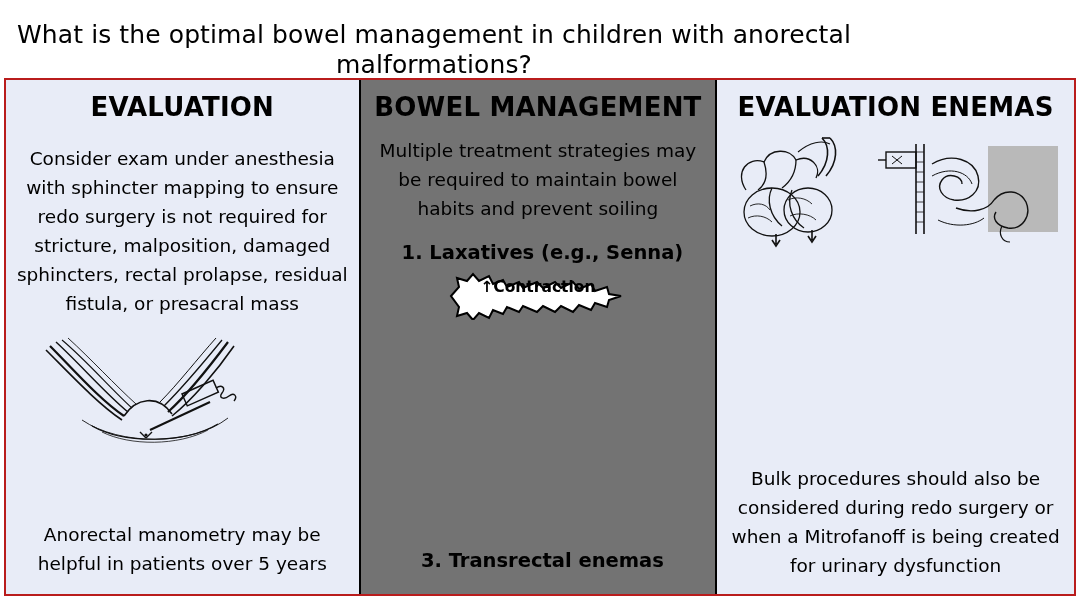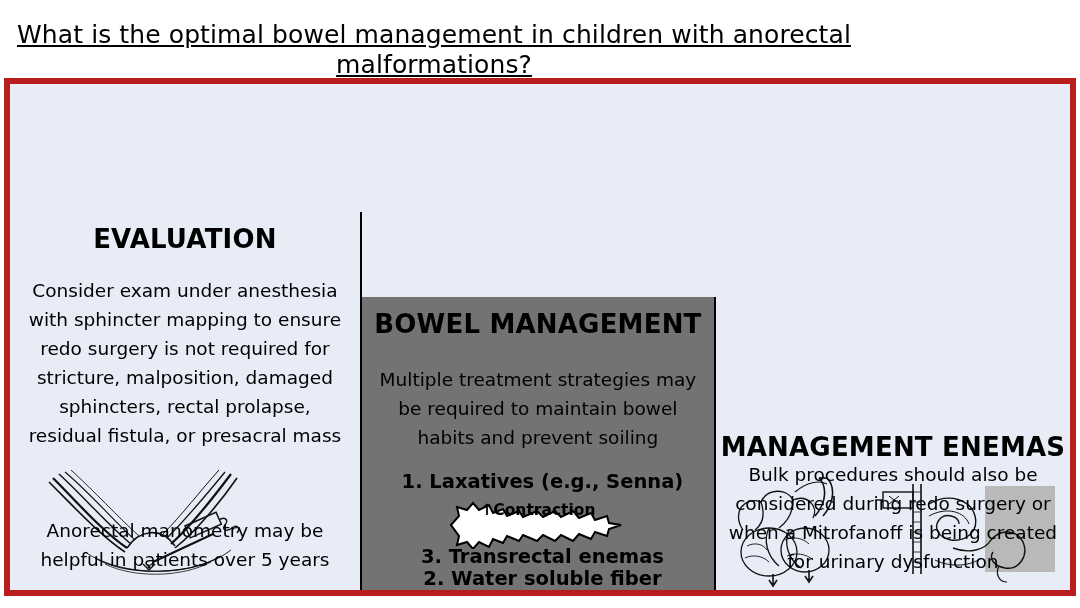--- a/index.html
+++ b/index.html
@@ -12,42 +12,40 @@
     height: 608px;
     font-family: "DejaVu Sans", "Liberation Sans", sans-serif;
     color: #000000;
     overflow: hidden;
   }
   .figure {
     width: 868px;
     height: 608px;
     position: relative;
     box-sizing: border-box;
-    text-decoration: underline;
   }
   .title {
     text-align: center;
     font-size: 25px;
     line-height: 30px;
     padding-top: 20px;
     padding-bottom: 10px;
     font-weight: 400;
     letter-spacing: 0.1px;
   }
   .panels {
     position: absolute;
     left: 4px;
     top: 78px;
     width: 1072px;
     height: 518px;
     display: flex;
-    border: 6px solid #b91c1c;
+    border: 2px solid #b91c1c;
     box-sizing: border-box;
     background: #e8ecf7;
-    align-items: flex-end;
   }
   .panel {
     box-sizing: border-box;
     position: relative;
     background: #e8ecf7;
     overflow: hidden;
   }
   .panel.col1 { width: 33.2%; border-right: 2px solid #000; }
   .panel.col2 { width: 33.4%; border-right: 2px solid #000; background: #737373; }
   .panel.col3 { width: 33.4%; }
@@ -59,21 +57,21 @@
     padding-top: 12px;
     letter-spacing: 0.2px;
   }
   .panel-text {
     text-align: center;
     font-size: 18.5px;
     line-height: 29px;
     padding: 0 10px;
   }
   .col1 .intro { margin-top: 22px; }
-  .col2 .intro { margin-top: 26px; }
+  .col2 .intro { margin-top: 14px; }
   .col3 .intro { margin-top: 22px; }
   .list-item {
     font-weight: bold;
     font-size: 19.5px;
     text-align: center;
     margin-top: 18px;
     padding-left: 9px;
   }
   .shape-wrap {
     display: flex;
@@ -174,31 +172,30 @@
     <div class="panel col2">
       <div class="panel-head">BOWEL MANAGEMENT</div>
       <div class="panel-text intro">Multiple treatment strategies may be required to maintain bowel habits and prevent soiling</div>
 
       <div class="list-item">1. Laxatives (e.g., Senna)</div>
       <div class="shape-wrap">
         <div class="burst-box">
           <svg width="190" height="48" viewBox="0 0 190 48" aria-hidden="true">
             <polygon points="8,24 16,15 14,6 24,9 30,2 36,9 46,4 50,12 60,8 64,15 76,10 80,16 94,10 100,16 112,10 118,16 130,10 136,17 148,12 152,19 164,15 166,22 178,24 166,28 164,35 152,31 148,38 136,33 130,40 118,34 112,40 100,34 94,40 80,34 76,40 64,35 60,42 50,38 46,46 36,41 30,48 24,41 14,44 16,35" fill="#ffffff" stroke="#000" stroke-width="2"></polygon>
           </svg>
-          <div class="shape-label" style="top:0;">↑Contraction</div>
+          <div class="shape-label" style="top:6px;">↑Contraction</div>
         </div>
       </div>
 
-      <div class="list-item">2. Water soluble fiber</div>
 
       <div class="list-item bottom-item">3. Transrectal enemas</div>
     </div>
 
     <div class="panel col3">
-      <div class="panel-head">MANAGEMENT ENEMAS</div>
+      <div class="panel-head">EVALUATION ENEMAS</div>
 
       <div class="art">
         <svg width="340" height="120" viewBox="0 0 340 120" aria-hidden="true">
 
           <g fill="none" stroke="#111" stroke-width="1.3">
             <path d="M20 60 C8 42 22 26 38 32 C44 18 64 18 70 30 C84 24 96 36 90 48"></path>
             <path d="M38 32 C42 44 40 54 32 60"></path>
             <path d="M70 30 C70 44 64 52 56 58"></path>
             <ellipse cx="46" cy="82" rx="28" ry="24"></ellipse>
             <ellipse cx="82" cy="80" rx="24" ry="22"></ellipse>

